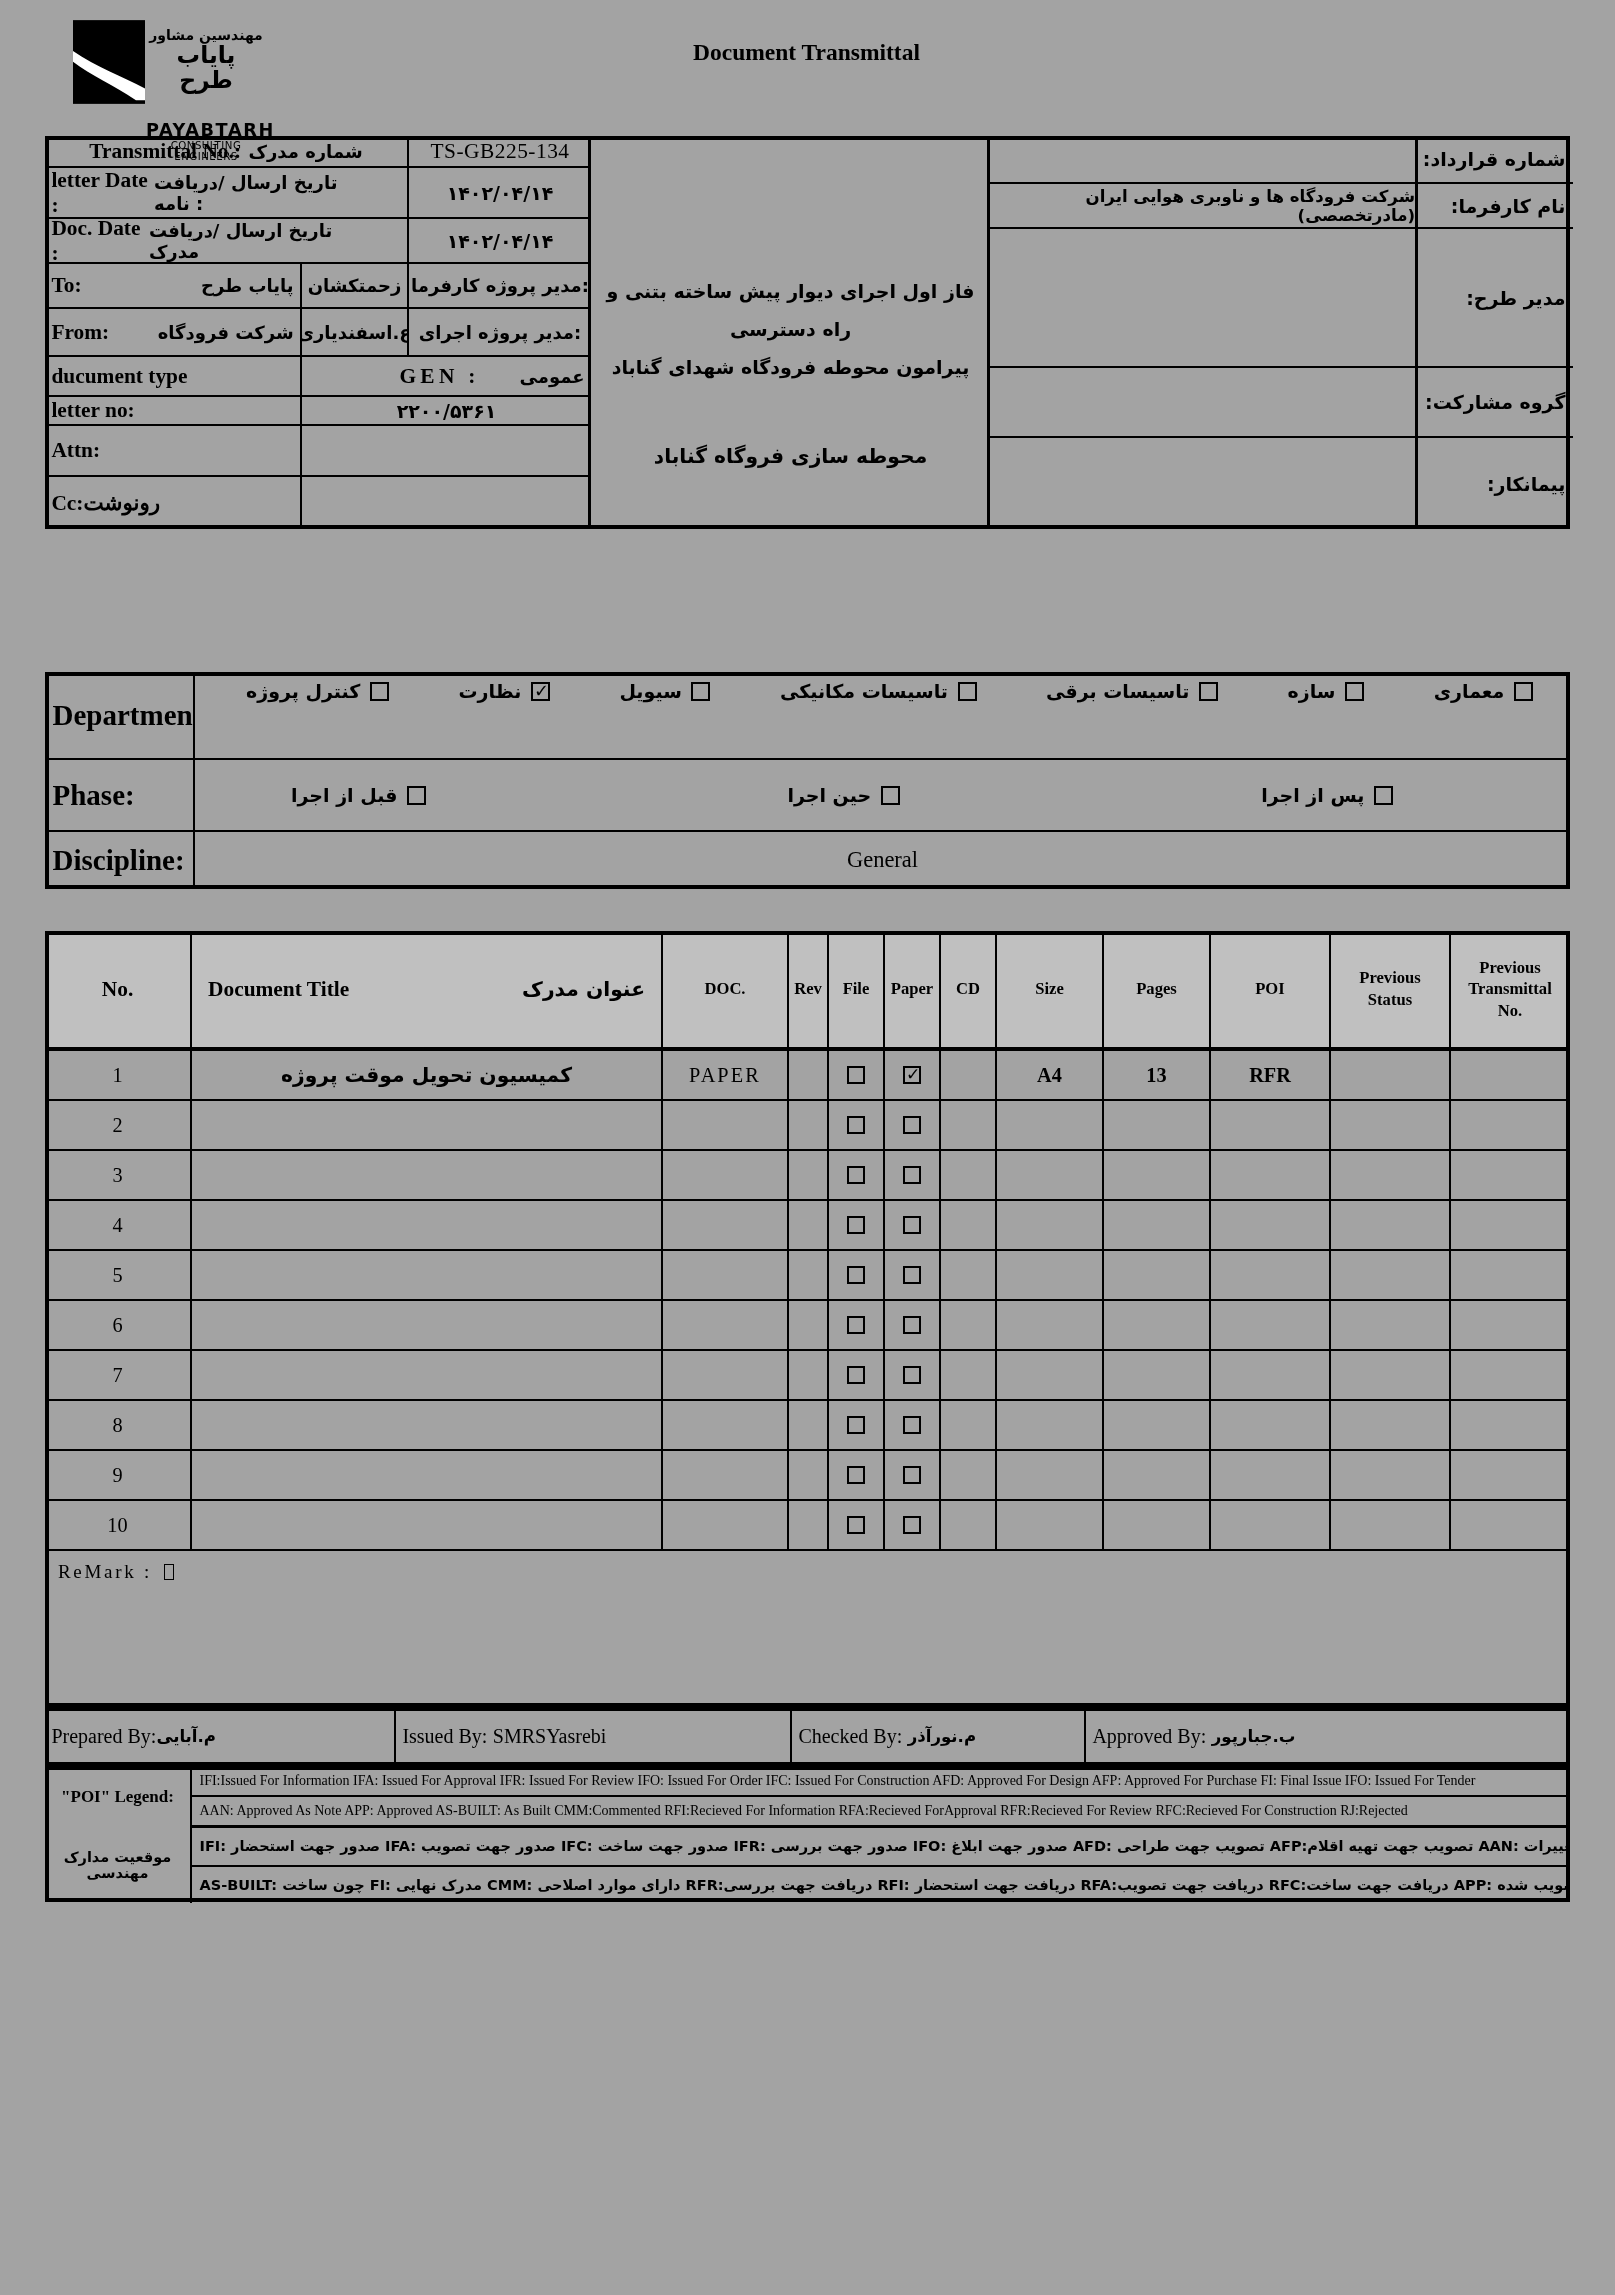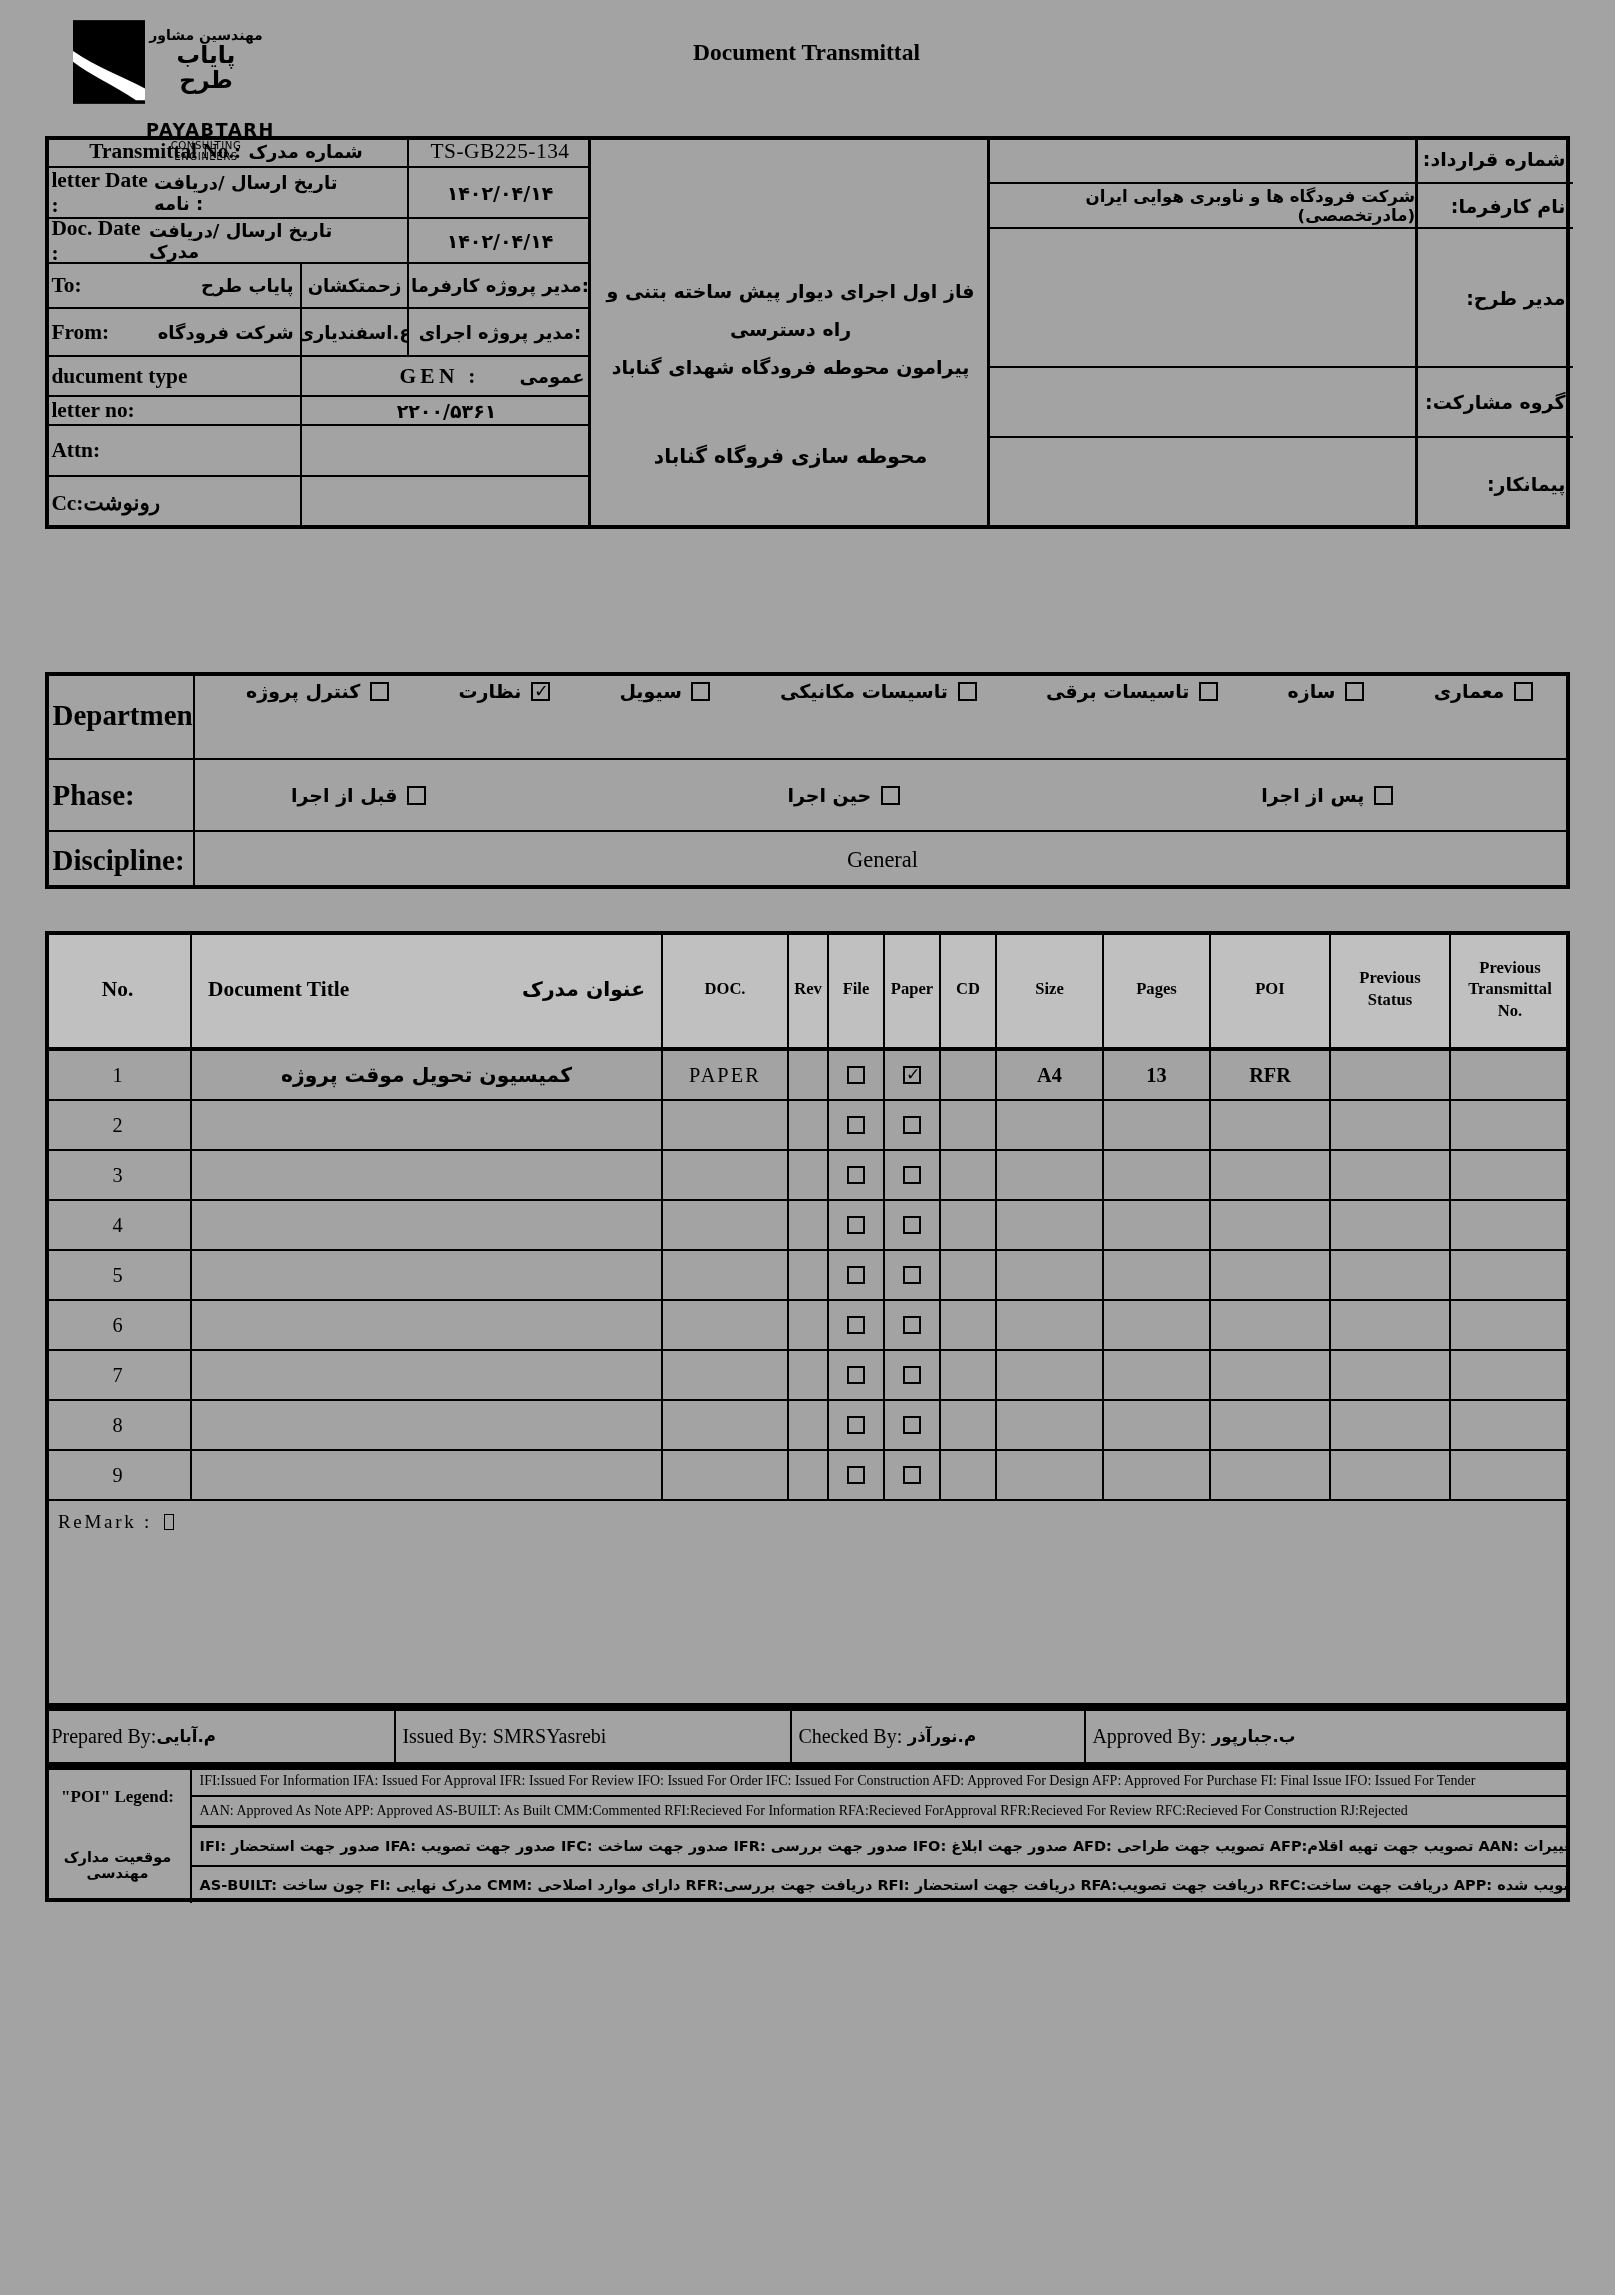--- a/index.html
+++ b/index.html
@@ -433,20 +433,38 @@
           <span class="tcb"></span>
         </div>
       <div class="cell br bb ctr"></div>
       <div class="cell br bb ctr"></div>
       <div class="cell br bb ctr"></div>
       <div class="cell br bb ctr"></div>
       <div class="cell br bb"></div>
       <div class="cell bb"></div>
     </div>
 
+    <div class="dgrid trow">
+      <div class="cell br bb ctr">10</div>
+      <div class="cell br bb ctr fa row-title-fa"></div>
+      <div class="cell br bb ctr"></div>
+      <div class="cell br bb ctr"></div>
+      <div class="cell br bb ctr">
+          <span class="tcb"></span>
+        </div>
+      <div class="cell br bb ctr">
+          <span class="tcb"></span>
+        </div>
+      <div class="cell br bb ctr"></div>
+      <div class="cell br bb ctr"></div>
+      <div class="cell br bb ctr"></div>
+      <div class="cell br bb ctr"></div>
+      <div class="cell br bb"></div>
+      <div class="cell bb"></div>
+    </div>
 
     <div class="remark"><span>ReMark :</span><span class="remark-box"></span></div>
 
     <div class="border-overlay"></div>
   </div>
 
   <div class="abs sig-row">
     <div class="cell br vctr sig-cell">
       <span>Prepared By:</span>
         <span class="fa sig-name" style="margin-left:0">م.آبایی</span>

